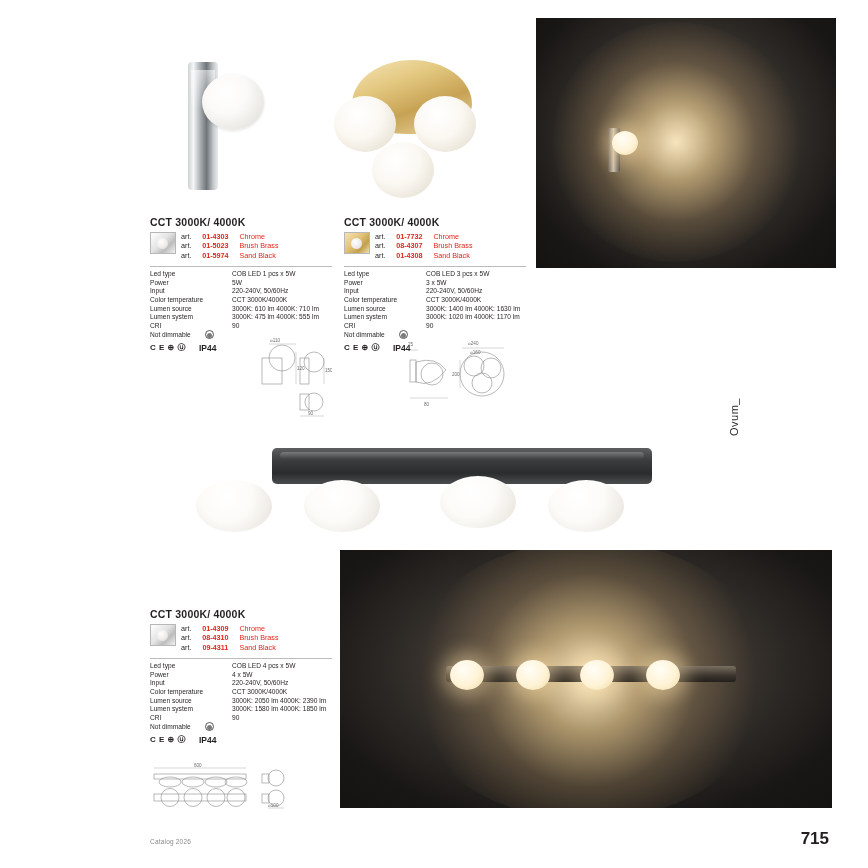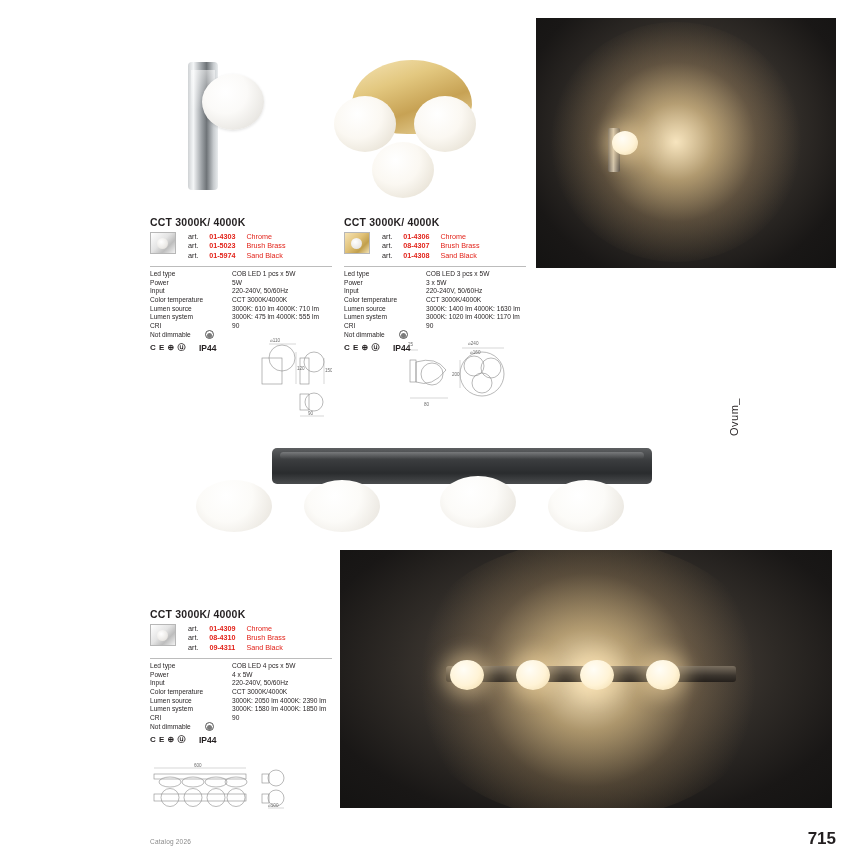--- a/index.html
+++ b/index.html
@@ -23,21 +23,21 @@
 
   
   .block { position:absolute; }
   .cct-title {
     font-size: 10.5px;
     font-weight: bold;
     letter-spacing: .2px;
     color:#231f20;
     margin:0 0 4px 0;
   }
-  .variants { display:flex; gap:12px; align-items:flex-start; }
+  .variants { display:flex; gap:5px; align-items:flex-start; }
   .variant-swatch {
     width:26px; height:22px;
     border:.5px solid #b7b7b7;
     background: linear-gradient(135deg,#ffffff 0%, #e4e4e4 45%, #bdbdbd 70%, #f2f2f2 100%);
     position:relative;
     flex:0 0 auto;
   }
   .variant-swatch.brass {
     background: linear-gradient(135deg,#f6e3b4 0%, #e0c177 45%, #c19f4c 72%, #f3e3b6 100%);
   }
@@ -94,21 +94,21 @@
     transform-origin: left top;
     white-space:nowrap;
   }
 
   
   .footer-cat {
     position:absolute; left:150px; top:838px;
     font-size:6.5px; color:#8a8a8a; letter-spacing:.2px;
   }
   .page-num {
-    position:absolute; right:32px; top:829px;
+    position:absolute; right:39px; top:829px;
     font-size:17px; font-weight:bold; color:#231f20;
   }
 
   
   .render { position:absolute; }
 
   
   .w1-plate {
     position:absolute; left:188px; top:62px; width:30px; height:128px;
     border-radius:4px;
@@ -265,21 +265,21 @@
     </div>
   </div>
 
   <div class="block" style="left:344px; top:216px; width:182px;">
     <div class="cct-title">CCT 3000K/ 4000K</div>
     <div class="variants">
       <div class="variant-swatch brass"></div>
       <div class="variant-rows">
         <div class="vrow">
           <span class="art">art.</span>
-          <span class="code">01-4306</span>
+          <span class="code">01-7732</span>
           <span class="fin">Chrome</span>
         </div>
         <div class="vrow">
           <span class="art">art.</span>
           <span class="code">08-4307</span>
           <span class="fin">Brush Brass</span>
         </div>
         <div class="vrow">
           <span class="art">art.</span>
           <span class="code">01-4308</span>

